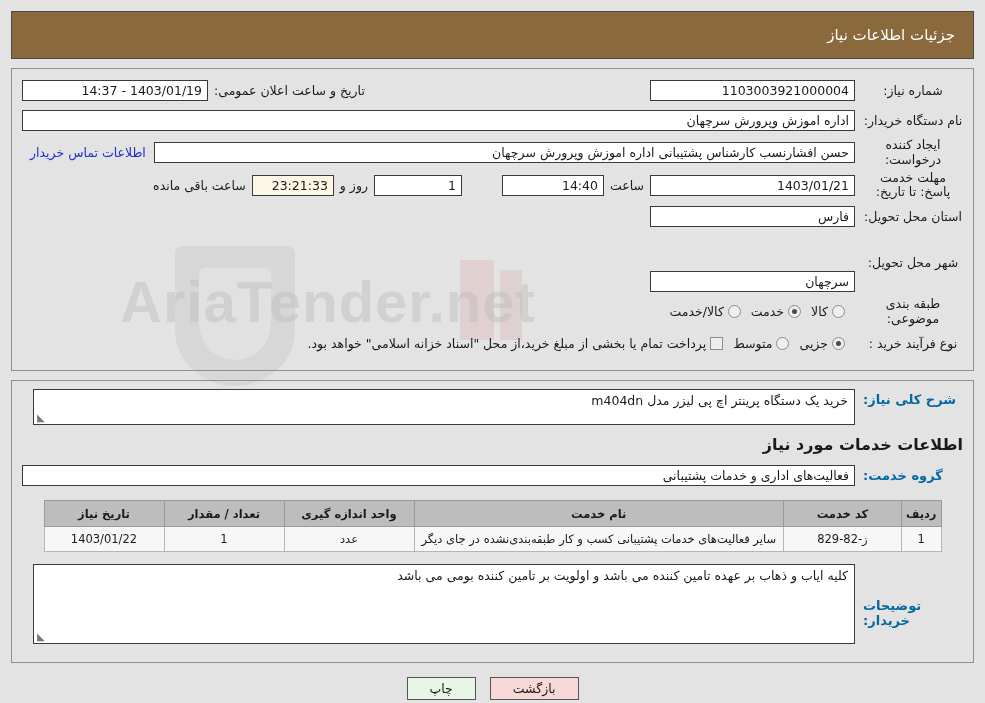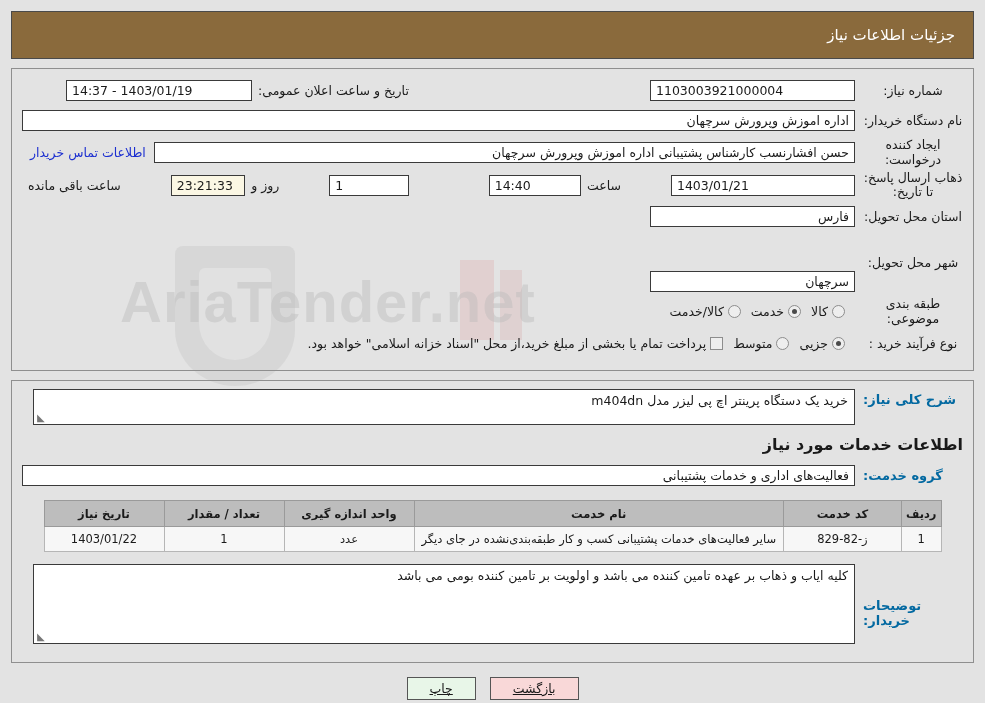--- a/index.html
+++ b/index.html
@@ -106,21 +106,21 @@
     background: #ffffff;
     border: 1px solid #3a3a3a;
     height: 21px;
     line-height: 19px;
     font-size: 12.5px;
     color: #1a1a1a;
     padding: 0 5px;
     overflow: hidden;
     white-space: nowrap;
   }
-  .fld.center { text-align: left; margin-left: 44px; }
+  .fld.center { text-align: right; }
   .fld.cream { background: #fbf7e4; }
   .link {
     color: #1c2fd0;
     font-size: 12.5px;
     text-decoration: none;
     white-space: nowrap;
     padding: 0 8px;
   }
   .spacer { flex: 1 1 auto; }
   
@@ -214,21 +214,20 @@
     justify-content: center;
     gap: 14px;
     margin-top: 14px;
   }
   .btn {
     font-size: 12.5px;
     padding: 3px 22px;
     border: 1px solid #555;
     cursor: pointer;
     font-family: inherit;
-    text-decoration: underline;
   }
   .btn-print { background: #e8f6e8; color: #1a1a1a; }
   .btn-back  { background: #f9d8d8; color: #1a1a1a; }
 </style>
 </head>
 <body>
 
 <div class="page">
 
   <div class="watermark">
@@ -257,21 +256,21 @@
       <div class="fld" style="flex:1 1 auto;">اداره اموزش وپرورش سرچهان</div>
     </div>
 
     <div class="row">
       <div class="lbl lbl-wide">ایجاد کننده درخواست:</div>
       <div class="fld" style="flex:1 1 auto;">حسن افشارنسب کارشناس پشتیبانی اداره اموزش وپرورش سرچهان</div>
       <a class="link" href="#">اطلاعات تماس خریدار</a>
     </div>
 
     <div class="row">
-      <div class="lbl lbl-wide" style="line-height:14px;">ذهاب ارسال پاسخ: تا تاریخ:</div>
+      <div class="lbl lbl-wide" style="line-height:14px;">مهلت خدمت پاسخ: تا تاریخ:</div>
       <div class="fld center" style="width:205px;">1403/01/21</div>
       <div class="lbl2">ساعت</div>
       <div class="fld center" style="width:102px;">14:40</div>
       <div style="width:40px;"></div>
       <div class="fld center" style="width:88px;">1</div>
       <div class="lbl2">روز و</div>
       <div class="fld center cream" style="width:82px;">23:21:33</div>
       <div class="lbl2">ساعت باقی مانده</div>
     </div>
 

